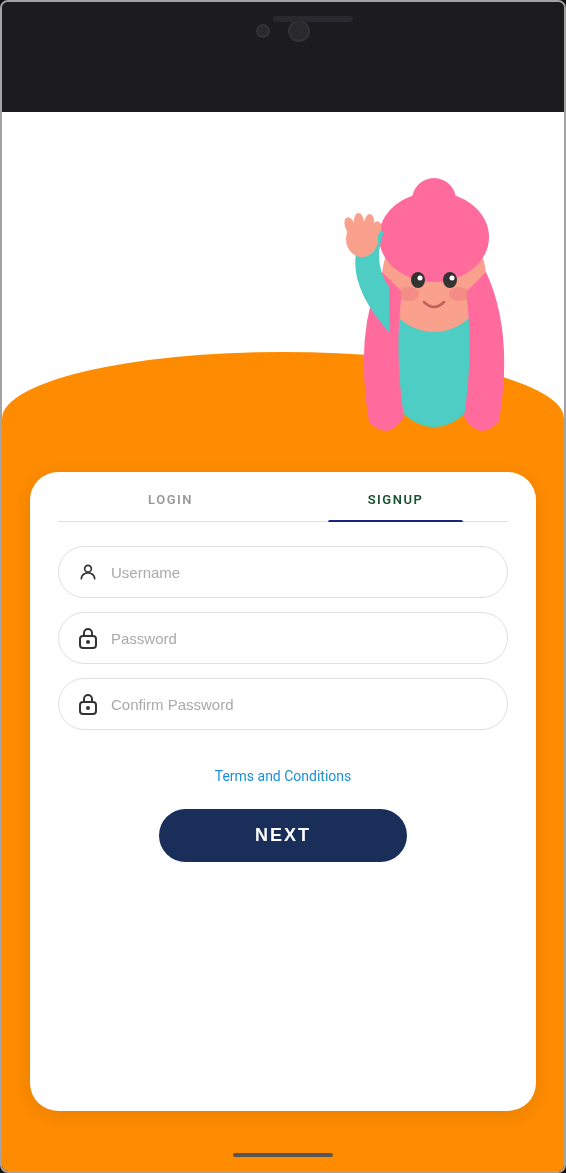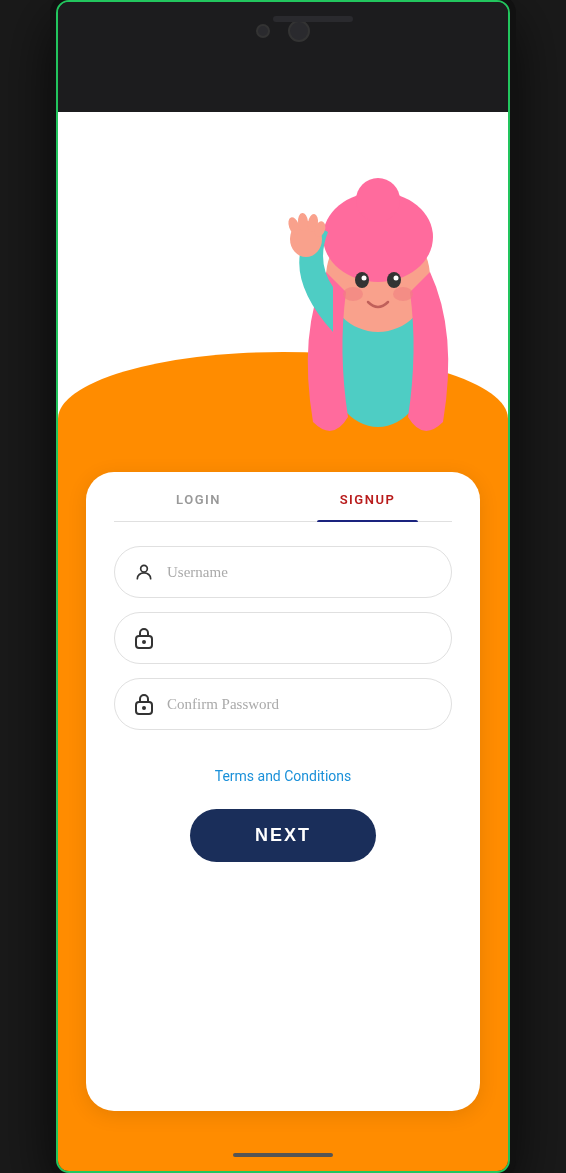--- a/index.html
+++ b/index.html
@@ -5,27 +5,27 @@
     * { box-sizing: border-box; margin: 0; padding: 0; }
     body {
       background: #1a1a1a;
       display: flex;
       justify-content: center;
       align-items: center;
       min-height: 100vh;
       font-family: -apple-system, BlinkMacSystemFont, 'Segoe UI', Roboto, sans-serif;
     }
     .phone {
-      width: 454px;
+      width: 566px;
       height: 1173px;
       background: #1c1c1e;
-      border-radius: 13px;
+      border-radius: 8px;
       position: relative;
       overflow: hidden;
-      border: 2px solid #22c55e;
+      border: 2px solid #a3a3a3;
       box-shadow: 0 0 0 6px #111, 0 20px 60px rgba(0,0,0,0.8);
     }
     .phone-top-bar {
       height: 110px;
       background: #1c1c1e;
       display: flex;
       align-items: flex-end;
       padding-bottom: 8px;
       position: relative;
       z-index: 10;
@@ -176,21 +176,21 @@
       font-size: 13px;
       font-weight: 600;
       letter-spacing: 1.5px;
       cursor: pointer;
       position: relative;
     }
     .tab-login {
       color: #999;
     }
     .tab-signup {
-      color: #b91c1c;
+      color: #14532d;
     }
     .tab-signup::after {
       content: '';
       position: absolute;
       bottom: -1px;
       left: 20%;
       right: 20%;
       height: 2px;
       background: #1a237e;
       border-radius: 2px 2px 0 0;
@@ -220,21 +220,20 @@
       align-items: center;
       justify-content: center;
     }
     .input-field {
       border: none;
       outline: none;
       font-size: 15px;
       color: #0f766e;
       width: 100%;
       background: transparent;
-      font-family: Liberation Serif, serif;
     }
     .input-field::placeholder {
       color: #aaa;
     }
 
     
     .terms-link {
       text-align: center;
       margin-top: 36px;
       margin-bottom: 6px;
@@ -380,20 +379,21 @@
 
 
         <div class="input-wrapper">
           <div class="input-icon">
             <svg width="18" height="22" viewBox="0 0 18 22" fill="none">
               <rect x="1" y="9" width="16" height="12" rx="3" stroke="#333" stroke-width="2"></rect>
               <path d="M5 9V6a4 4 0 018 0v3" stroke="#333" stroke-width="2"></path>
               <circle cx="9" cy="15" r="2" fill="#333"></circle>
             </svg>
           </div>
+          <input class="input-field" type="password" placeholder="Password" style="">
         </div>
 
         <div class="input-wrapper">
           <div class="input-icon">
             <svg width="18" height="22" viewBox="0 0 18 22" fill="none">
               <rect x="1" y="9" width="16" height="12" rx="3" stroke="#333" stroke-width="2"></rect>
               <path d="M5 9V6a4 4 0 018 0v3" stroke="#333" stroke-width="2"></path>
               <circle cx="9" cy="15" r="2" fill="#333"></circle>
             </svg>
           </div>

